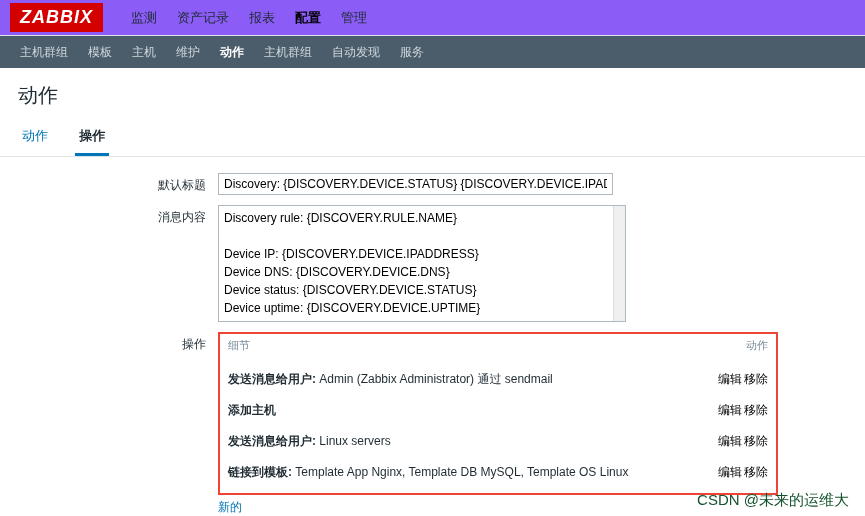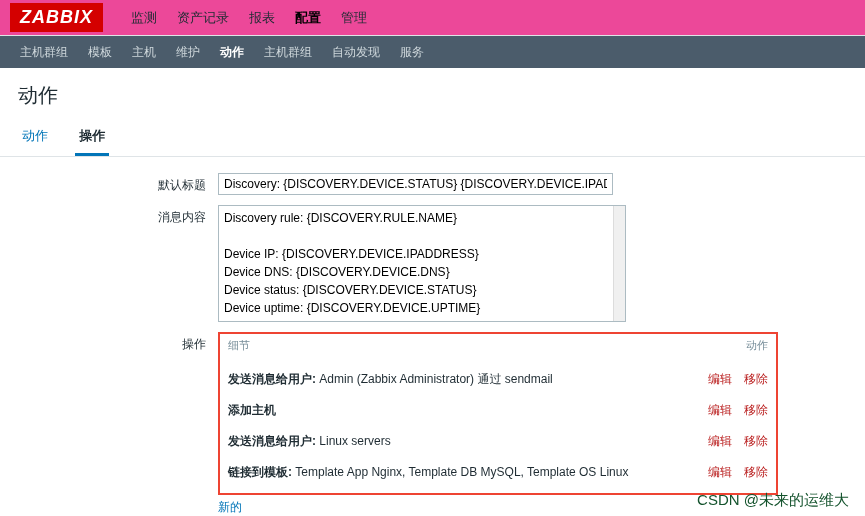--- a/index.html
+++ b/index.html
@@ -1,18 +1,18 @@
 <!DOCTYPE html>
 <html><head>
   <meta charset="utf-8">
   <style>
     * { margin: 0; padding: 0; box-sizing: border-box; }
     body { font-family: Arial, "Microsoft YaHei", sans-serif; font-size: 12px; color: #1f2c33; width: 865px; background: #fff; }
     
-    .top-nav { background: #ec4899; border-bottom: 1px solid #dfe4e7; height: 36px; display: flex; align-items: center; padding: 0 10px; }
+    .top-nav { background: #8b5cf6; border-bottom: 1px solid #dfe4e7; height: 36px; display: flex; align-items: center; padding: 0 10px; }
     .logo { background: #d40000; color: #fff; font-weight: bold; font-size: 18px; padding: 4px 10px; letter-spacing: 1px; font-style: italic; margin-right: 18px; }
     .top-nav a { color: #1f2c33; text-decoration: none; margin: 0 10px; font-size: 13px; }
     .top-nav a.active { color: #000; font-weight: bold; }
     
     .sub-nav { background: #4b5c6b; height: 32px; display: flex; align-items: center; padding: 0 10px; }
     .sub-nav a { color: #cfd8dc; text-decoration: none; margin: 0 10px; font-size: 12px; }
     .sub-nav a.active { color: #fff; font-weight: bold; }
     
     .page-title { font-size: 20px; padding: 14px 18px 10px; color: #1f2c33; }
     
@@ -27,21 +27,21 @@
     .form-field input[type=text] { width: 395px; height: 22px; border: 1px solid #acbbc2; padding: 2px 5px; font-size: 12px; font-family: inherit; }
     .form-field textarea { width: 395px; height: 115px; border: 1px solid #acbbc2; padding: 3px 5px; font-size: 12px; font-family: Liberation Sans, sans-serif; resize: both; line-height: 1.5; }
     
     .ops-box { border: 2px solid #e43; padding: 4px 8px 4px; width: 560px; }
     .ops-header { display: flex; justify-content: space-between; margin-bottom: 12px; }
     .ops-header span { color: #768d99; font-size: 11px; }
     .op-row { display: flex; justify-content: space-between; align-items: center; padding: 6px 0 8px; gap: 40px; }
     .op-text { color: #1f2c33; font-size: 12px; }
     .op-text b { font-weight: bold; }
     .op-actions { white-space: nowrap; }
-    .op-actions a { color: #b91c1c; text-decoration: none; margin-left: 12px; font-size: 12px; }
+    .op-actions a { color: #000000; text-decoration: none; margin-left: 2px; font-size: 12px; }
     .ops-new { padding: 4px 0 2px; }
     .ops-new a { color: #0275b8; text-decoration: none; font-size: 12px; }
     
     .watermark { position: fixed; right: 16px; bottom: 6px; color: #14532d; font-size: 15px; pointer-events: none; }
     
     .sb { width: 12px; background: #f0f0f0; border-left: 1px solid #dcdcdc; display: flex; flex-direction: column; }
     .sb .track { flex: 1; }
     .ta-wrap { display: flex; width: 408px; border: 1px solid #acbbc2; }
     .ta-wrap textarea { border: none; width: 395px; resize: none; }
   </style>

